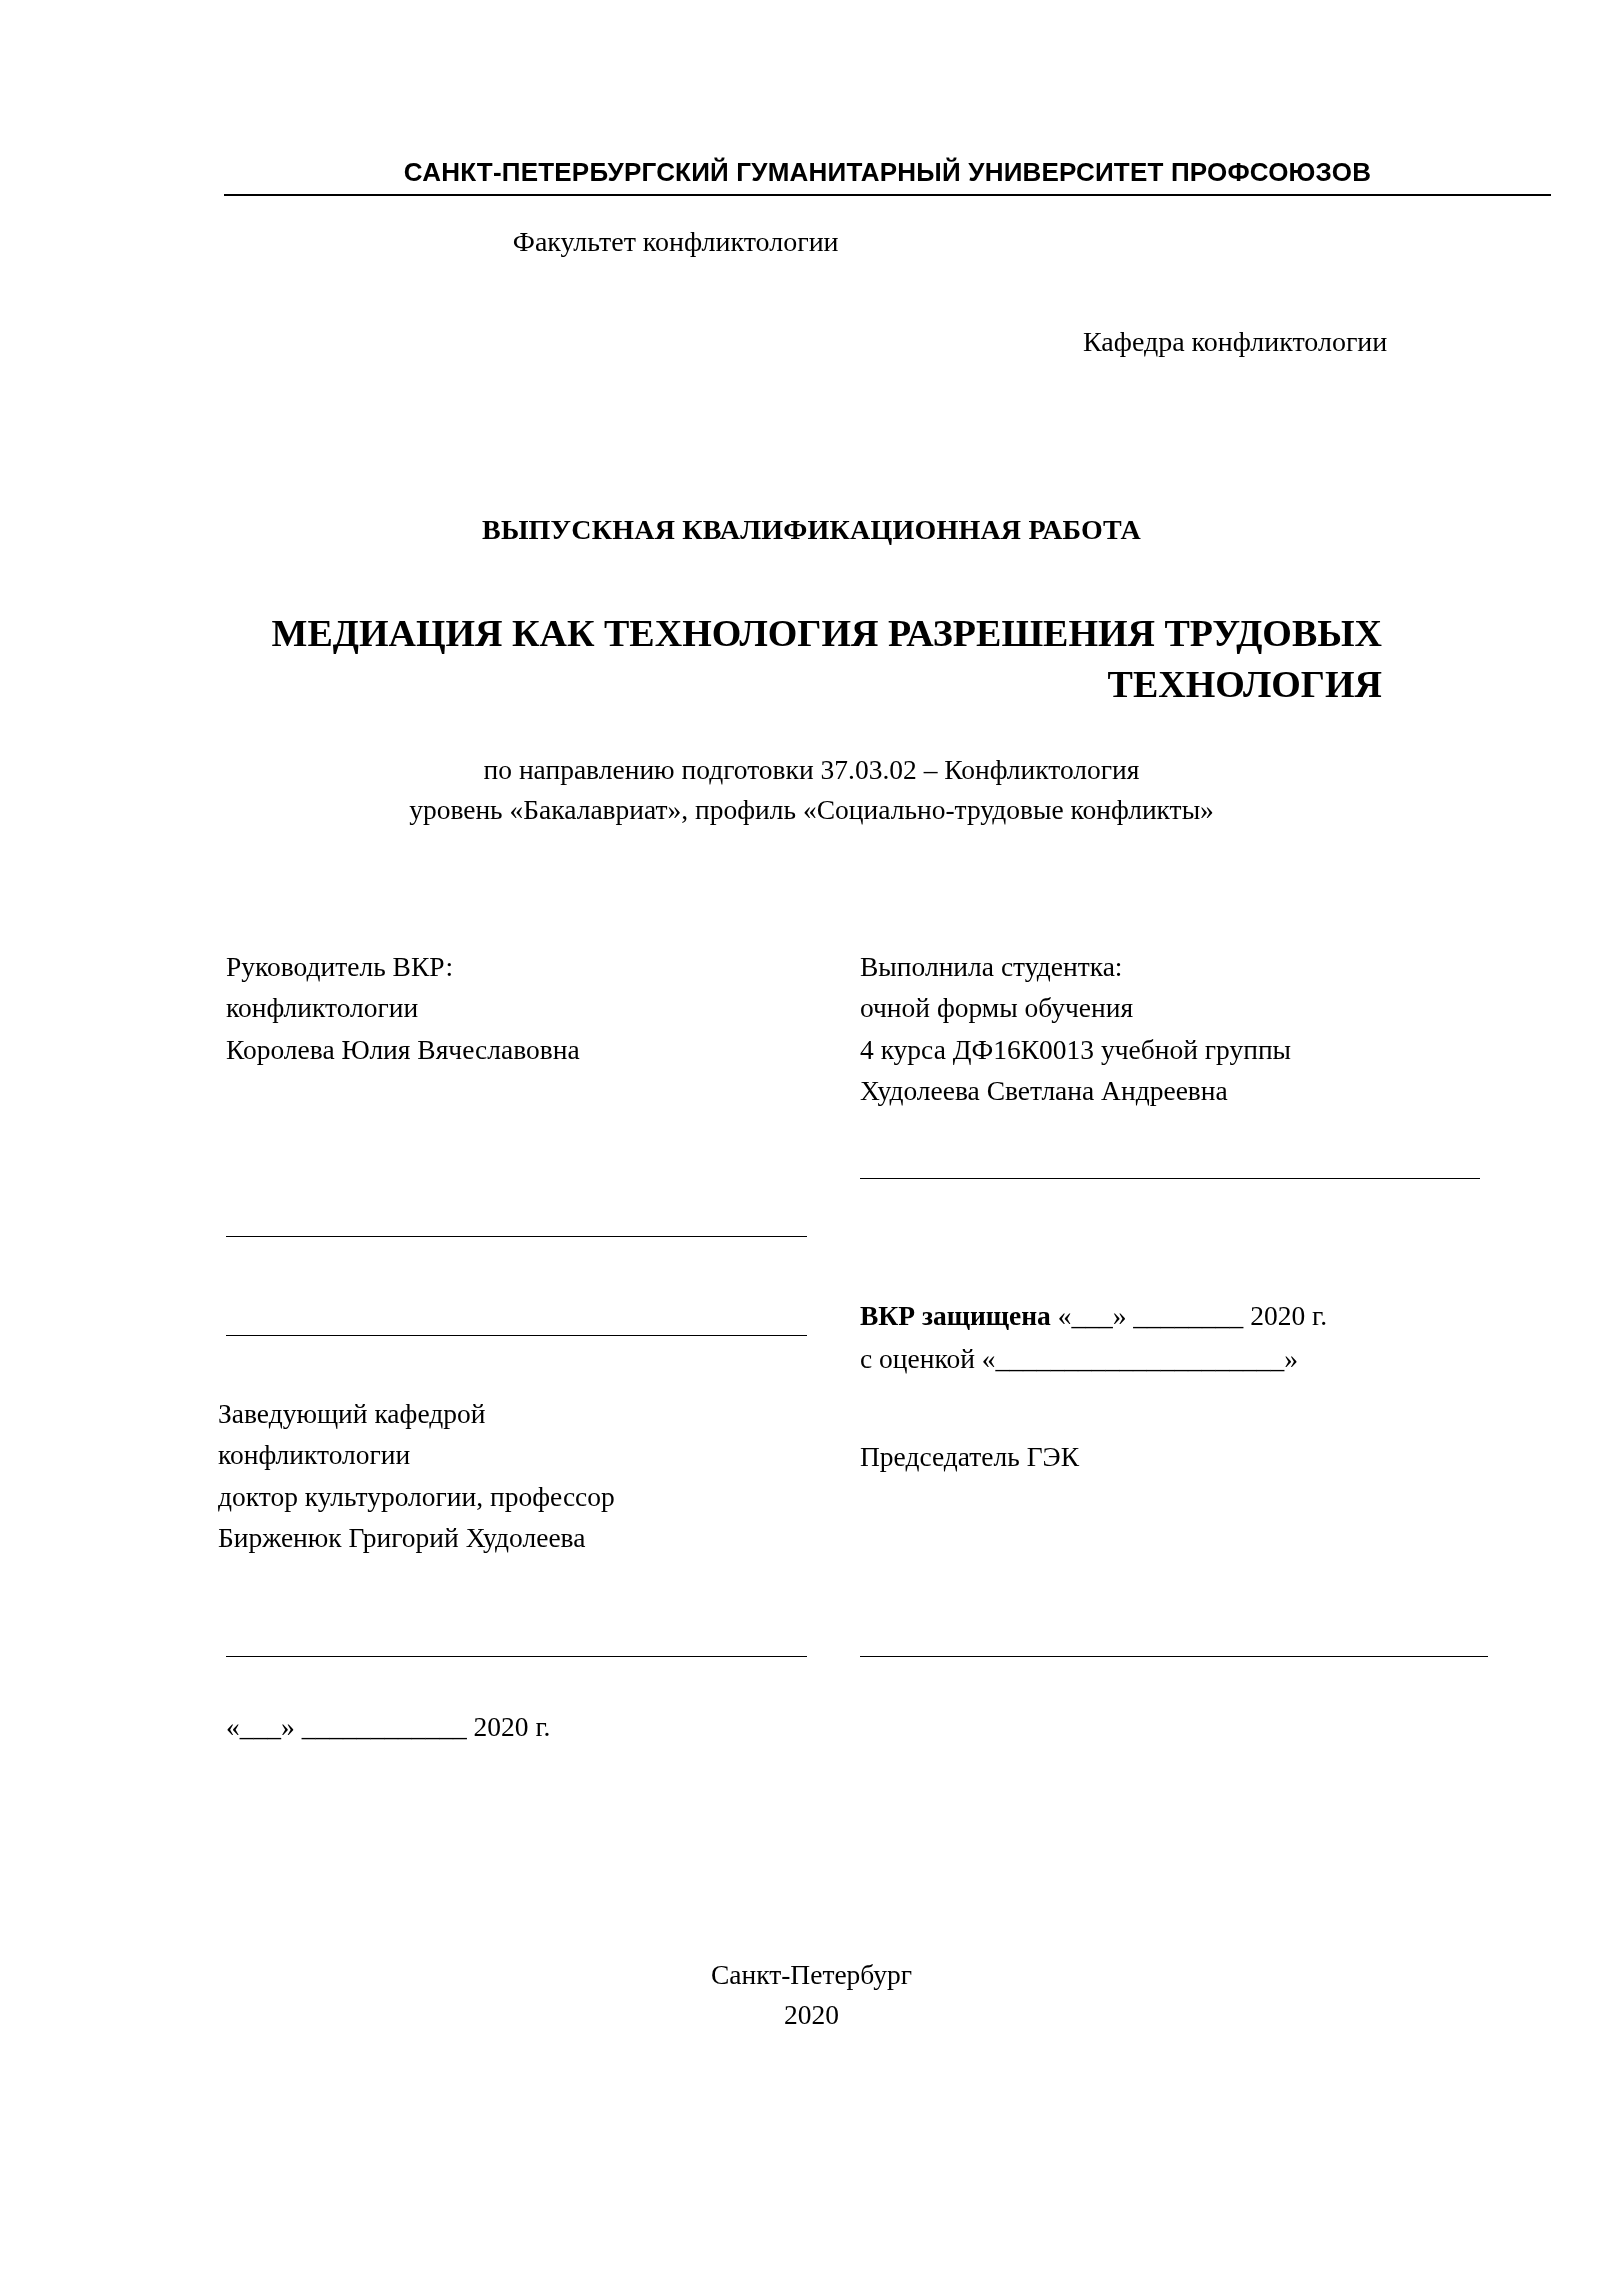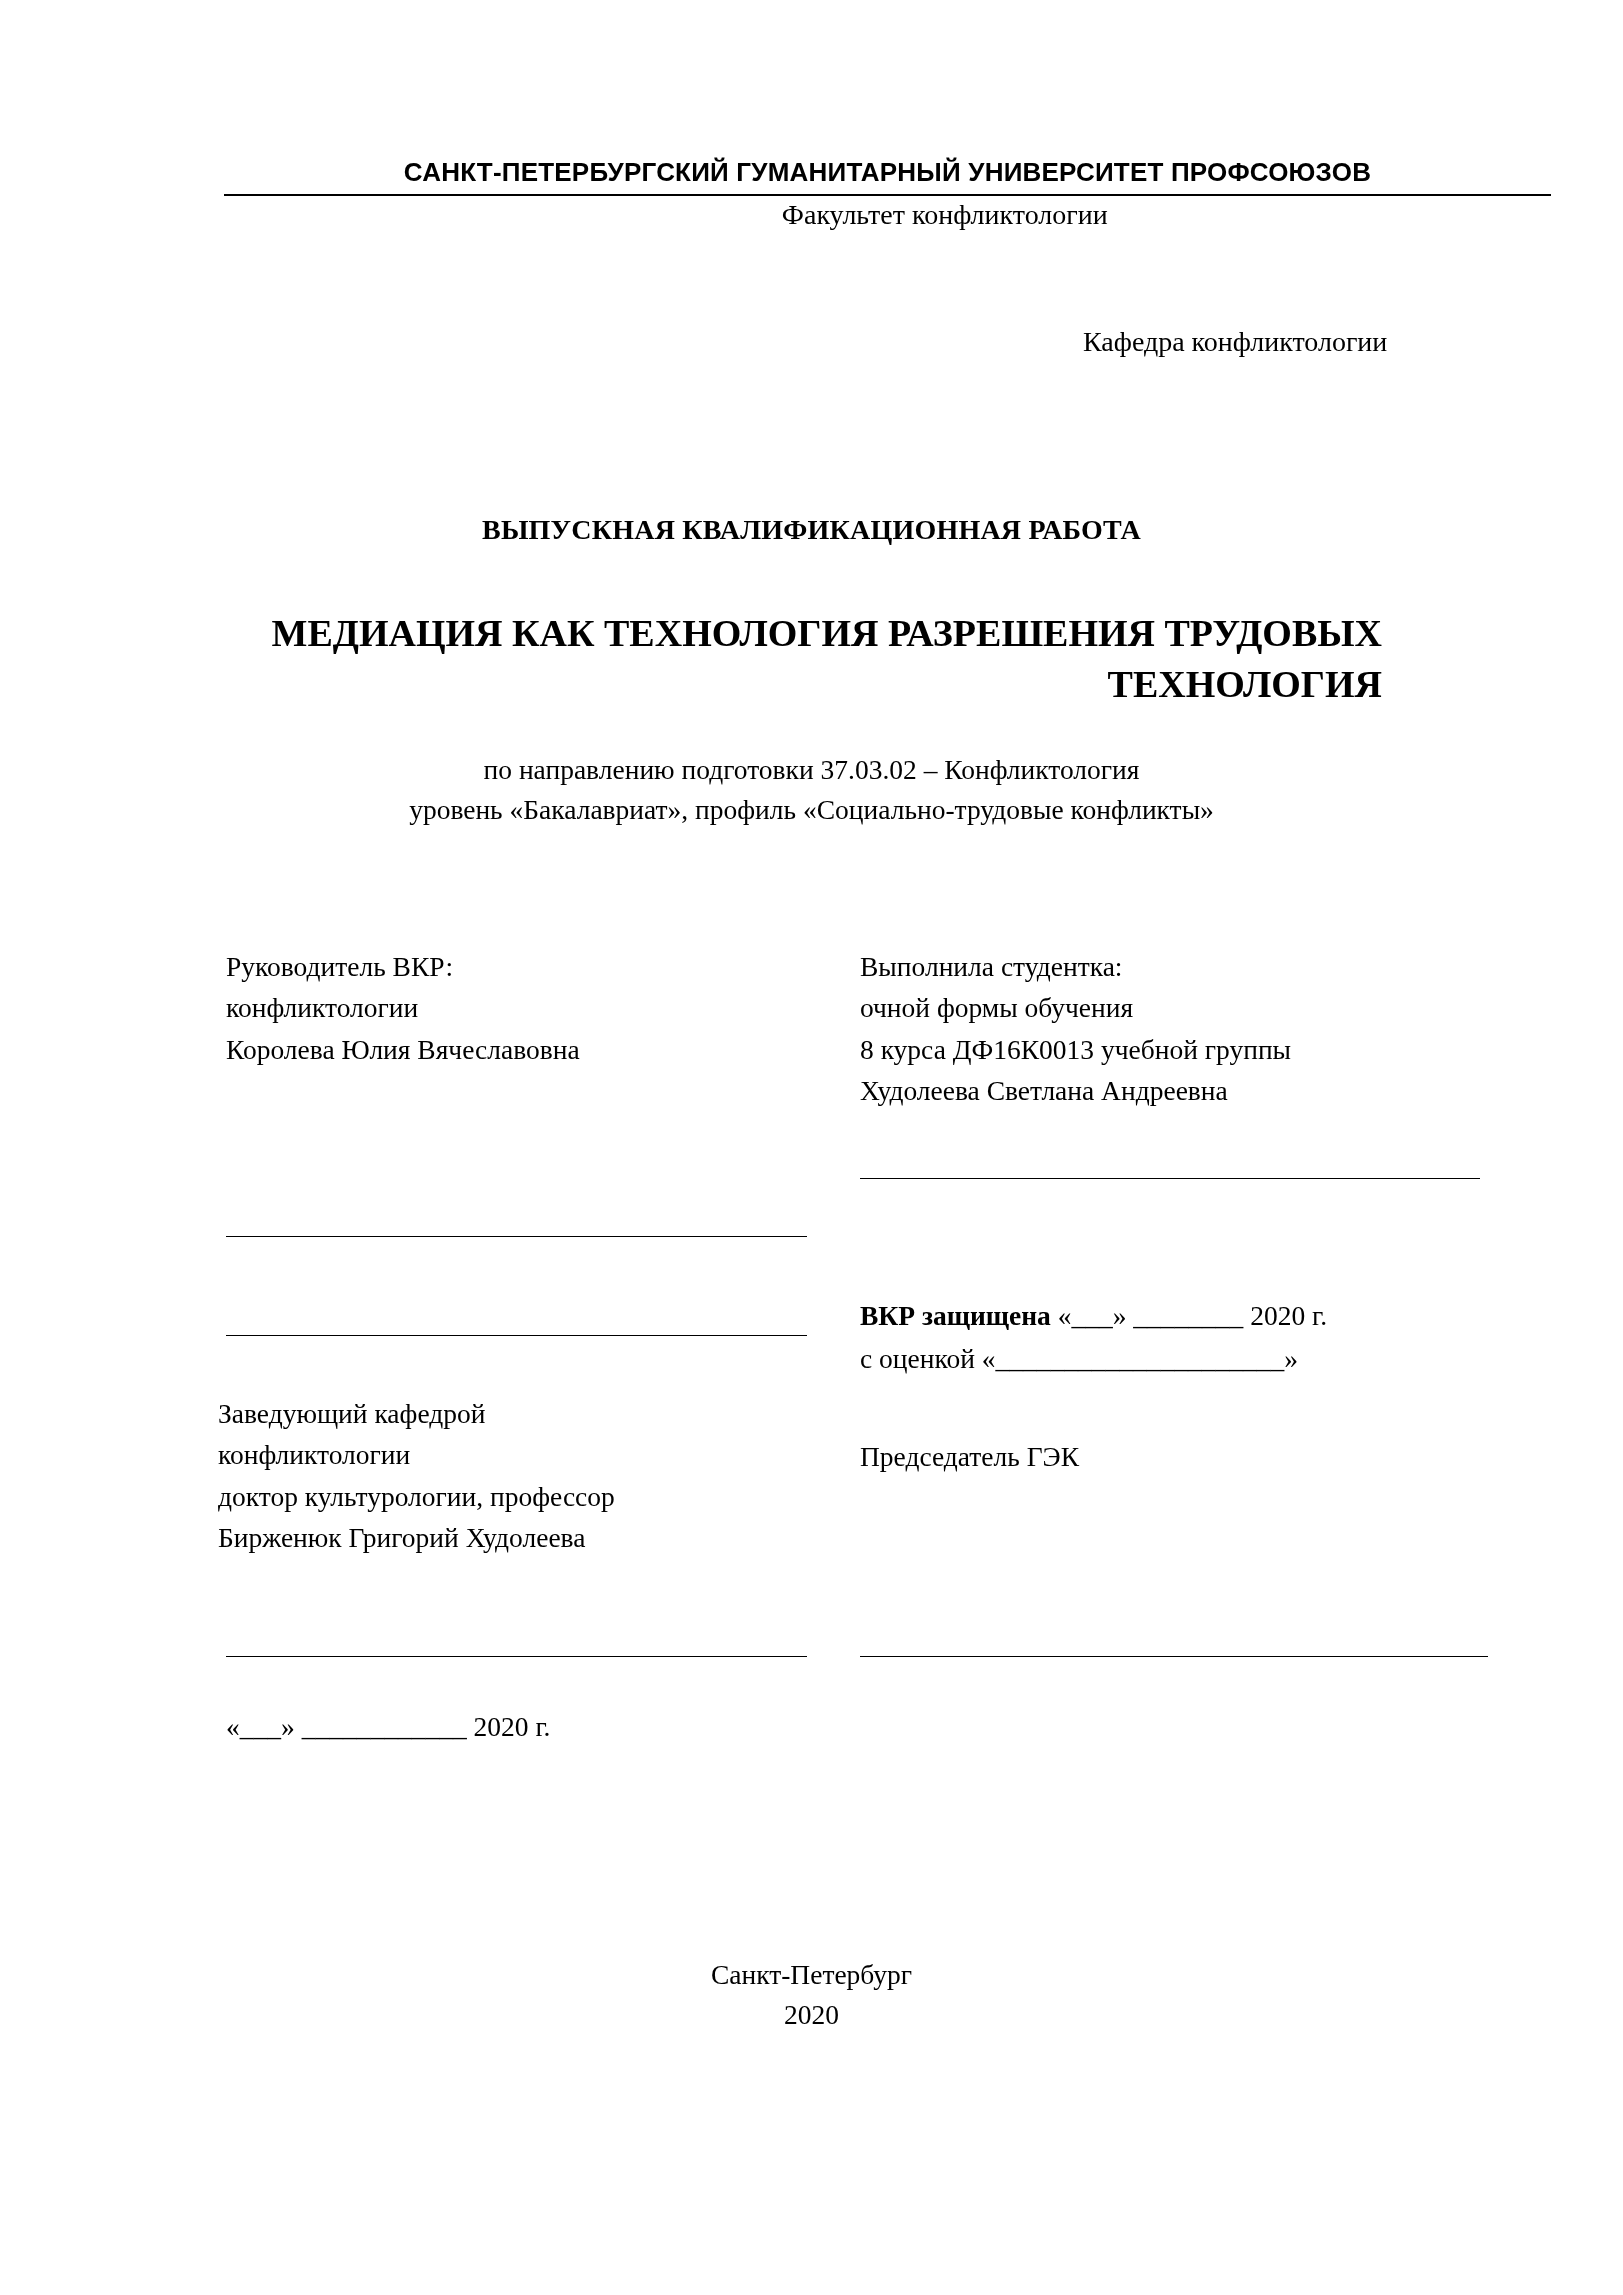--- a/index.html
+++ b/index.html
@@ -44,23 +44,23 @@
     text-align: center;
     white-space: nowrap;
   }
   .univ-rule {
     border-bottom: 2px solid #000;
     margin-top: 6.3px;
     width: 1327px;
     margin-left: -3.9px;
   }
   .faculty {
-    text-align: right;
+    text-align: center;
     font-size: 28px;
-    margin-top: 3px;
+    margin-top: 30px;
     width: 864px;
     margin-left: 15.7px;
   }
   .department {
     position: absolute;
     left: 1083px;
     top: 326px;
     font-size: 28px;
     white-space: nowrap;
   }
@@ -221,21 +221,21 @@
 
     <div class="col-left">
       <div>Руководитель ВКР:</div>
       <div>конфликтологии</div>
       <div>Королева Юлия Вячеславовна</div>
     </div>
 
     <div class="col-right">
       <div>Выполнила студентка:</div>
       <div>очной формы обучения</div>
-      <div>8 курса ДФ16К0013 учебной группы</div>
+      <div>4 курса ДФ16К0013 учебной группы</div>
       <div>Худолеева Светлана Андреевна</div>
     </div>
 
     <div class="sig-line-right-1"></div>
     <div class="sig-line-left-1"></div>
     <div class="sig-line-left-2"></div>
 
     <div class="defended">
       <div>
         <b>ВКР защищена</b>

